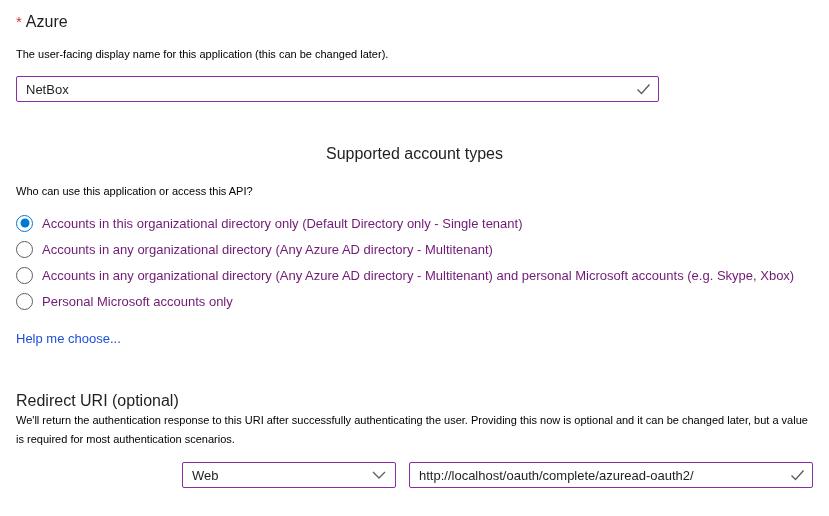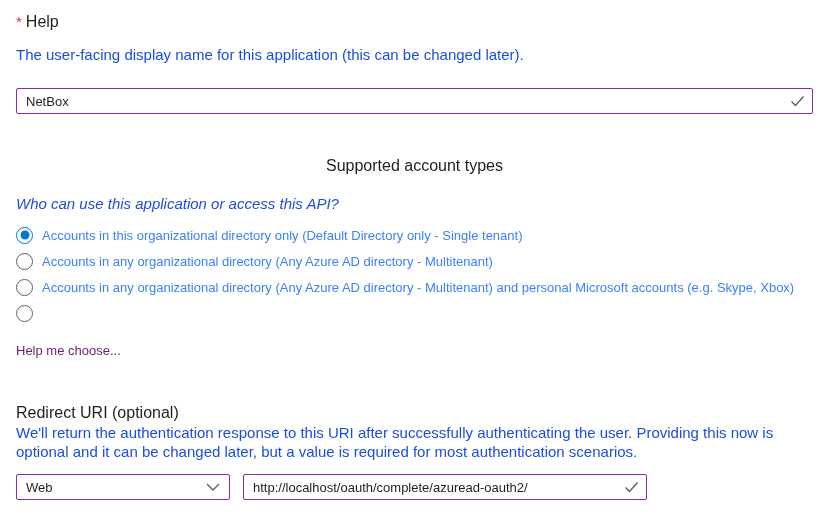--- a/index.html
+++ b/index.html
@@ -19,30 +19,30 @@
     font-weight: 400;
     color: #201f1e;
     line-height: 20px;
   }
   .required-marker {
     color: #d13438;
     margin-right: 4px;
     font-size: 15px;
   }
   .desc {
-    font-size: 15px;
-    color: #1d4ed8;
+    font-size: 11px;
+    color: #000000;
     line-height: 19px;
   }
   .name-desc { margin-top: 13px; }
 
   .text-input-wrap {
     position: relative;
-    margin-top: 24px;
-    width: 797px;
+    margin-top: 12px;
+    width: 643px;
   }
   .text-input {
     width: 100%;
     height: 26px;
     border: 1.5px solid #8a2da5;
     border-radius: 2px;
     background: #fff;
     font-family: "Liberation Sans", "DejaVu Sans", sans-serif;
     font-size: 13px;
     color: #201f1e;
@@ -52,21 +52,21 @@
   .valid-check {
     position: absolute;
     right: 8px;
     top: 50%;
     transform: translateY(-50%);
     pointer-events: none;
     display: flex;
   }
 
   .account-title { margin-top: 42px; text-align: center; }
-  .question { margin-top: 18px; font-style: italic; }
+  .question { margin-top: 18px; }
 
   .radio-group { margin-top: 9px; }
   .radio-row {
     display: flex;
     align-items: center;
     height: 26px;
     cursor: pointer;
   }
   .radio-circle {
     width: 17px; height: 17px;
@@ -84,42 +84,43 @@
     content: "";
     position: absolute;
     left: 50%; top: 50%;
     width: 9px; height: 9px;
     border-radius: 50%;
     background: #0078d4;
     transform: translate(-50%, -50%);
   }
   .radio-label {
     font-size: 13px;
-    color: #3b82f6;
+    color: #701a75;
     white-space: nowrap;
   }
 
   .help-link {
     display: inline-block;
     margin-top: 17px;
     font-size: 13px;
-    color: #701a75;
+    color: #1d4ed8;
     text-decoration: none;
     cursor: pointer;
   }
 
   .redirect-title { margin-top: 44px; }
   .redirect-desc {
     width: 801px;
   }
 
   .redirect-controls {
     margin-top: 13px;
     display: flex;
     align-items: center;
+    justify-content: flex-end;
   }
   .platform-select {
     position: relative;
     width: 214px;
     height: 26px;
     border: 1.5px solid #8a2da5;
     border-radius: 2px;
     background: #fff;
     display: flex;
     align-items: center;
@@ -142,21 +143,21 @@
     width: 404px;
     flex: 0 0 auto;
   }
 </style>
 </head>
 <body>
 
 <div class="page">
 
   
-  <div class="section-title"><span class="required-marker">*</span><span>Help</span></div>
+  <div class="section-title"><span class="required-marker">*</span><span>Azure</span></div>
 
   <div class="desc name-desc">The user-facing display name for this application (this can be changed later).</div>
 
   <div class="text-input-wrap">
     <input class="text-input" type="text" value="NetBox" style="">
     <span class="valid-check">
       <svg width="15" height="12" viewBox="0 0 15 12" fill="none">
         <path d="M1.5 6.5 L5.5 10.5 L13.5 1.5" stroke="#605e5c" stroke-width="1.4" fill="none"></path>
       </svg>
     </span>
@@ -175,20 +176,21 @@
     <div class="radio-row">
       <span class="radio-circle"></span>
       <span class="radio-label">Accounts in any organizational directory (Any Azure AD directory - Multitenant)</span>
     </div>
     <div class="radio-row">
       <span class="radio-circle"></span>
       <span class="radio-label">Accounts in any organizational directory (Any Azure AD directory - Multitenant) and personal Microsoft accounts (e.g. Skype, Xbox)</span>
     </div>
     <div class="radio-row">
       <span class="radio-circle"></span>
+      <span class="radio-label">Personal Microsoft accounts only</span>
     </div>
   </div>
 
   <a class="help-link">Help me choose...</a>
 
   
   <div class="section-title redirect-title">Redirect URI (optional)</div>
 
   <div class="desc redirect-desc">We'll return the authentication response to this URI after successfully authenticating the user. Providing this now is optional and it can be changed later, but a value is required for most authentication scenarios.</div>
 

